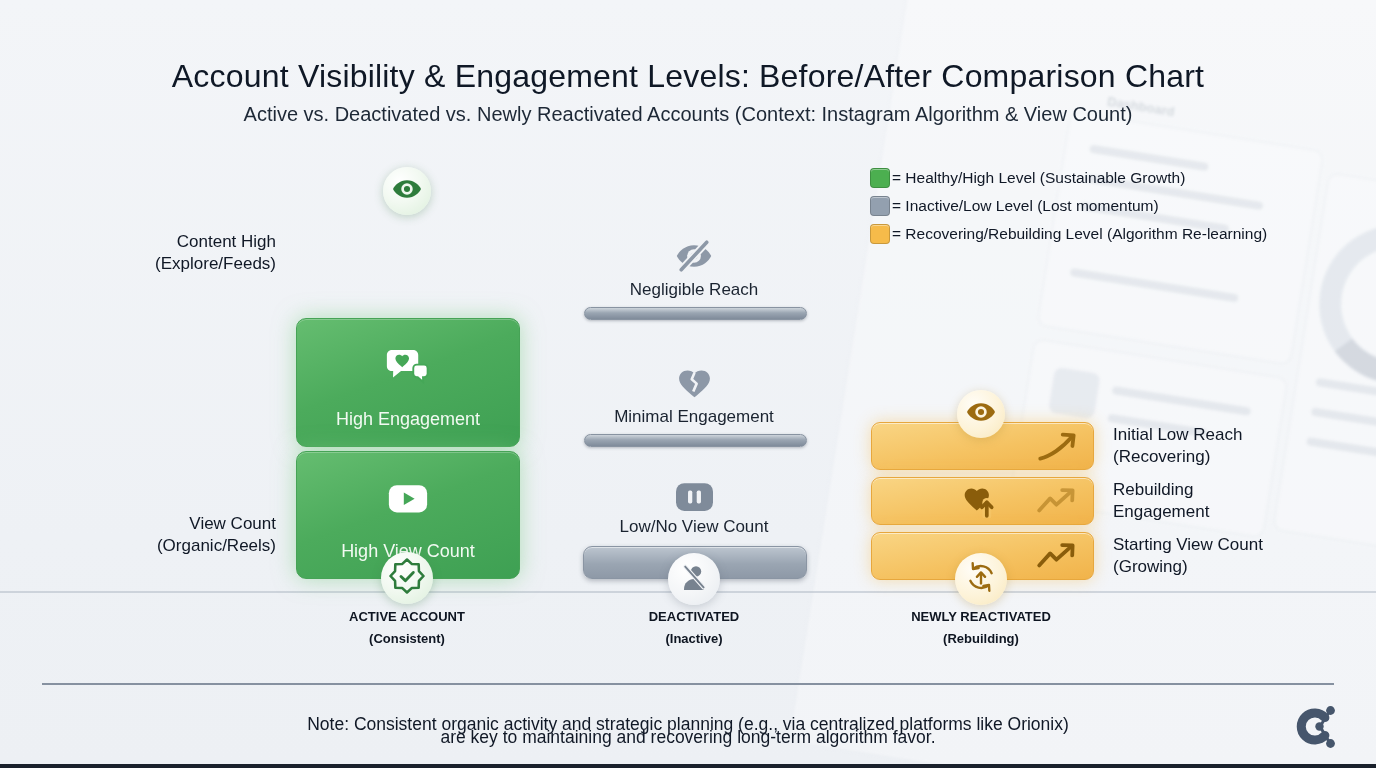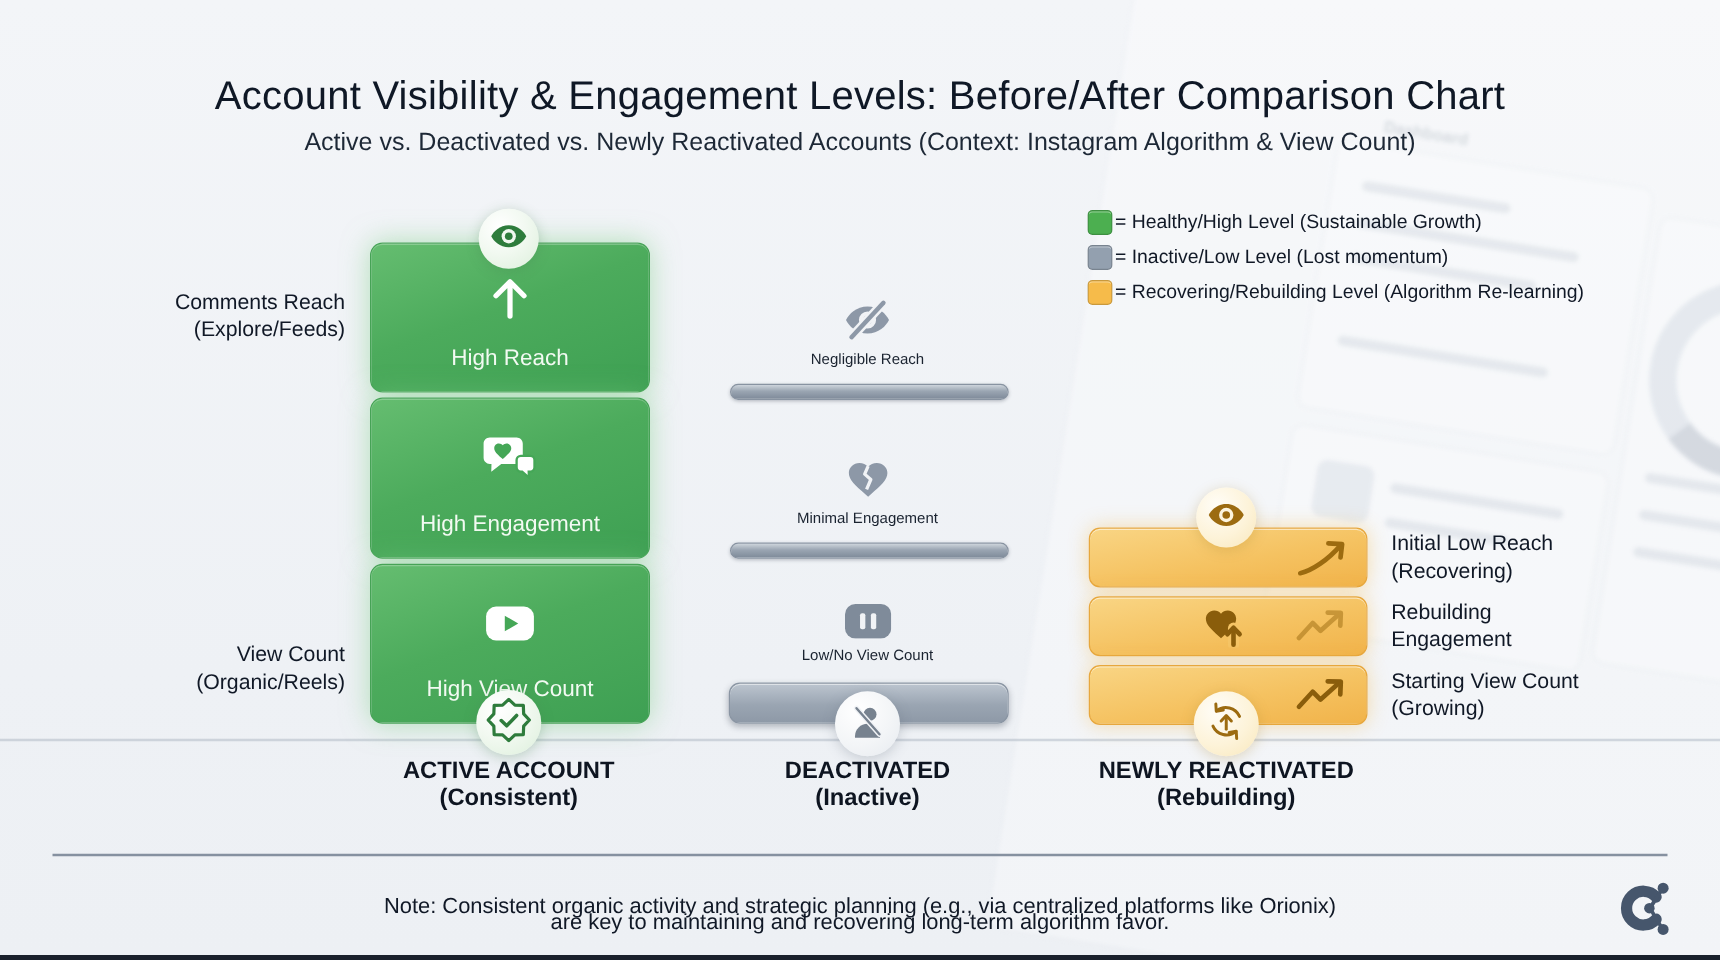--- a/index.html
+++ b/index.html
@@ -53,39 +53,39 @@
   .gblock .gicon{flex:1;display:flex;align-items:center;justify-content:center;padding-top:14px;}
   .circ{position:absolute;border-radius:50%;z-index:3;display:flex;align-items:center;justify-content:center;}
   .circ-green{background:radial-gradient(circle at 35% 30%,#ffffff 0%,#f2f9f1 45%,#dcefdb 100%);
     box-shadow:0 2px 10px rgba(70,130,80,.3);}
   .circ-cream{background:radial-gradient(circle at 35% 30%,#fffdf7 0%,#fdf3d9 55%,#f8e7bb 100%);
     box-shadow:0 2px 10px rgba(170,130,40,.28);}
   .circ-gray{background:radial-gradient(circle at 35% 30%,#ffffff 0%,#f3f5f7 55%,#e6eaef 100%);
     box-shadow:0 2px 10px rgba(90,100,115,.28);}
   
   .mid-item{position:absolute;left:564px;width:260px;text-align:center;
-    font-size:12px;color:#1a2330;z-index:2;}
+    font-size:17px;color:#1a2330;z-index:2;}
   .gbar-thin{position:absolute;left:584px;width:221px;height:11px;border-radius:7px;z-index:2;
     background:linear-gradient(180deg,#cdd4db 0%,#9aa5b2 45%,#7f8b9a 100%);
     border:1px solid #8893a1;box-shadow:0 1px 3px rgba(40,50,65,.3);}
   .gbar-thick{position:absolute;left:583px;top:546px;width:222px;height:31px;border-radius:9px;z-index:2;
     background:linear-gradient(180deg,#bcc5cf 0%,#9aa5b2 55%,#8e99a7 100%);
     border:1px solid #8a95a3;box-shadow:0 2px 5px rgba(40,50,65,.3), inset 0 1px 0 rgba(255,255,255,.5);}
   .mid-icon{position:absolute;z-index:2;}
   
   .obar{position:absolute;left:871px;width:221px;height:46px;border-radius:9px;z-index:2;
     background:linear-gradient(170deg,#f9d584 0%,#f5c261 55%,#f1b34a 100%);
     border:1px solid #e7a73d;
     box-shadow:0 0 16px rgba(243,186,77,.45), inset 0 1px 0 rgba(255,255,255,.55);}
   .obar-label{position:absolute;left:1113px;width:265px;font-size:17px;line-height:22px;
     color:#101826;z-index:2;}
   .obar .icon-right{position:absolute;right:12px;top:5px;}
   .obar .icon-center{position:absolute;left:88px;top:6px;}
   
-  .col-footer{position:absolute;top:606px;text-align:center;z-index:2;font-size:19px;line-height:22px;color:#0e1521;}
+  .col-footer{position:absolute;top:606px;text-align:center;z-index:2;font-size:13px;line-height:22px;color:#0e1521;}
   .col-footer .l1{font-weight:700;display:block;}
   .col-footer .l2{font-weight:700;display:block;}
   
   .note{position:absolute;left:0;width:100%;text-align:center;font-size:17.5px;color:#101826;z-index:2;}
   .logo{position:absolute;left:1286px;top:698px;z-index:2;}
 </style>
 </head>
 <body>
 
 <div class="stage">
@@ -122,38 +122,30 @@
       <span class="swatch sw-gray"></span>
       <span class="legend-label">= Inactive/Low Level (Lost momentum)</span>
     </div>
     <div class="legend-row">
       <span class="swatch sw-orange"></span>
       <span class="legend-label">= Recovering/Rebuilding Level (Algorithm Re-learning)</span>
     </div>
   </div>
 
   <div class="row-label" style="top:231px;">
-    <div>Comments Reach</div>
+    <div>Content High</div>
     <div>(Explore/Feeds)</div>
   </div>
   <div class="row-label" style="top:513px;">
     <div>View Count</div>
     <div>(Organic/Reels)</div>
   </div>
 
   <div class="baseline"></div>
 
-  <div class="gblock" style="top:194px;height:118px;">
-    <span class="gicon">
-      <svg width="42" height="42" viewBox="0 0 24 24">
-          <path d="M12 20.5V4.8M5.6 11.2 12 4.8l6.4 6.4" fill="none" stroke="#ffffff" stroke-width="2.4" stroke-linecap="round" stroke-linejoin="round"></path>
-        </svg>
-    </span>
-    <span class="glabel">High Reach</span>
-  </div>
   <div class="gblock" style="top:318px;height:127px;">
     <span class="gicon">
       <svg width="46" height="42" viewBox="0 0 27 24">
         <path d="M4 2.6h12.6c1.6 0 2.9 1.3 2.9 2.9v6.6c0 1.6-1.3 2.9-2.9 2.9H9.4l-4.7 3.7.1-3.7h-.8c-1.6 0-2.9-1.3-2.9-2.9V5.5C1.1 3.9 2.4 2.6 4 2.6z" fill="#ffffff"></path>
         <path d="M12 21.35l-1.45-1.32C5.4 15.36 2 12.28 2 8.5 2 5.42 4.42 3 7.5 3c1.74 0 3.41.81 4.5 2.09C13.09 3.81 14.76 3 16.5 3 19.58 3 22 5.42 22 8.5c0 3.78-3.4 6.86-8.55 11.54L12 21.35z" transform="translate(5.3,4.2) scale(0.4)" fill="#45a757"></path>
         <path d="M18.6 11.2h4.4c1.1 0 2 .9 2 2v3.4c0 1.1-.9 2-2 2h-.7l.1 2.8-3.2-2.8h-.6c-1.1 0-2-.9-2-2v-3.4c0-1.1.9-2 2-2z" fill="#ffffff" stroke="#45a757" stroke-width="1.1"></path>
       </svg>
     </span>
     <span class="glabel">High Engagement</span>
   </div>

